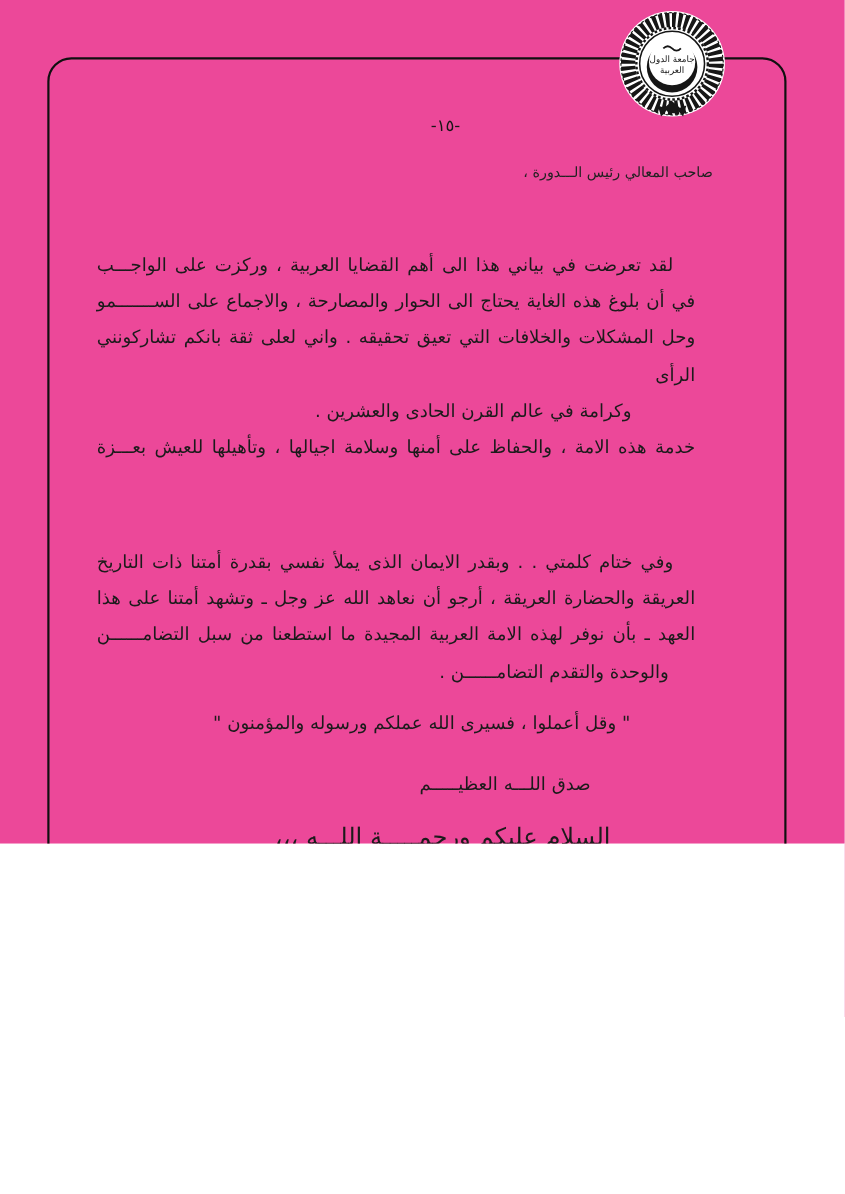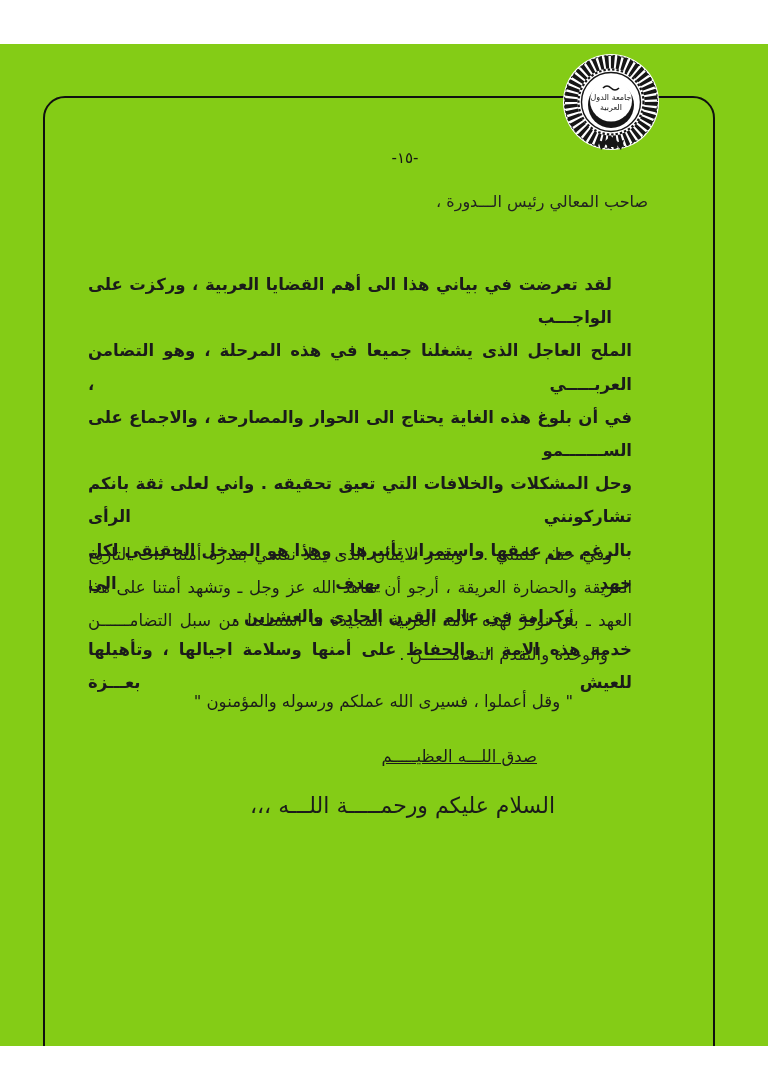--- a/index.html
+++ b/index.html
@@ -1,51 +1,51 @@
 <!DOCTYPE html>
 <html lang="ar"><head>
 <meta charset="utf-8">
 <style>
   html,body{margin:0;padding:0;background:#ffffff;}
   .page{
-    position:relative;width:768px;height:1002px;background:#84cc16;overflow:hidden;
-    font-family:"DejaVu Sans",sans-serif;color:#1c1c1c;margin-top:44px;
+    position:relative;width:768px;height:767px;background:#ec4899;overflow:hidden;
+    font-family:"DejaVu Sans",sans-serif;color:#1c1c1c;
   }
   .frame{
     position:absolute;left:43px;top:52px;width:668px;height:997px;
     border:2px solid #101010;border-radius:22px;z-index:1;background:transparent;
   }
   .emblem{position:absolute;left:560px;top:6px;z-index:2;}
   .pagenum{
     position:absolute;top:105px;left:0;right:0;z-index:2;
     text-align:center;transform:translateX(21px);
     font-size:15px;letter-spacing:2px;color:#161616;
   }
   .salut{
     position:absolute;top:142px;right:120px;z-index:2;
-    direction:rtl;text-align:right;font-size:16px;line-height:32px;color:#222;
+    direction:rtl;text-align:right;font-size:13px;line-height:32px;color:#222;
   }
   .para{
     position:absolute;left:88px;right:136px;z-index:2;
     direction:rtl;font-size:16.5px;line-height:33.2px;color:#1b1b1b;
   }
-  .p1{top:224px;font-weight:bold;}
+  .p1{top:224px;}
   .p2{top:494px;}
   .ln{text-align:justify;text-align-last:justify;}
   .ln.first{padding-right:20px;}
   .ln.end{text-align:right;text-align-last:right;}
   .ln.short1{padding-right:58px;}
   .ln.short2{padding-right:24px;}
   .quote{
     position:absolute;top:648px;right:195px;z-index:2;
     direction:rtl;font-size:16.5px;color:#1b1b1b;white-space:nowrap;
   }
   .attrib{
     position:absolute;top:703px;right:231px;z-index:2;
-    direction:rtl;font-size:16.5px;color:#1b1b1b;white-space:nowrap;text-decoration:underline;
+    direction:rtl;font-size:16.5px;color:#1b1b1b;white-space:nowrap;
   }
   .closing{
     position:absolute;top:749px;right:213px;z-index:2;
     direction:rtl;font-size:22px;color:#1b1b1b;white-space:nowrap;
   }
   .band{
     position:absolute;top:1075px;left:62px;right:0;height:8px;
     background:#efefef;z-index:0;
   }
 </style>
@@ -80,24 +80,22 @@
   </svg>
 
   <div class="pagenum" dir="ltr">-١٥-</div>
 
   <div class="salut">
     <div>صاحب المعالي رئيس الـــدورة ،</div>
   </div>
 
   <div class="para p1">
     <div class="ln first">لقد تعرضت في بياني هذا الى أهم القضايا العربية ، وركزت على الواجـــب</div>
-    <div class="ln">الملح العاجل الذى يشغلنا جميعا في هذه المرحلة ، وهو التضامن العربـــــي ،</div>
     <div class="ln">في أن بلوغ هذه الغاية يحتاج الى الحوار والمصارحة ، والاجماع على الســـــــمو</div>
     <div class="ln">وحل المشكلات والخلافات التي تعيق تحقيقه . واني لعلى ثقة بانكم تشاركونني الرأى</div>
-    <div class="ln">بالرغم من عمقها واستمرار تأثيرها . وهذا هو المدخل الحقيقي لكل جهد يهدف الى</div>
     <div class="ln end short1">وكرامة في عالم القرن الحادى والعشرين .</div>
     <div class="ln">خدمة هذه الامة ، والحفاظ على أمنها وسلامة اجيالها ، وتأهيلها للعيش بعـــزة</div>
   </div>
 
   <div class="para p2">
     <div class="ln first">وفي ختام كلمتي . . وبقدر الايمان الذى يملأ نفسي بقدرة أمتنا ذات التاريخ</div>
     <div class="ln">العريقة والحضارة العريقة ، أرجو أن نعاهد الله عز وجل ـ وتشهد أمتنا على هذا</div>
     <div class="ln">العهد ـ بأن نوفر لهذه الامة العربية المجيدة ما استطعنا من سبل التضامــــــن</div>
     <div class="ln end short2">والوحدة والتقدم التضامــــــن .</div>
   </div>

